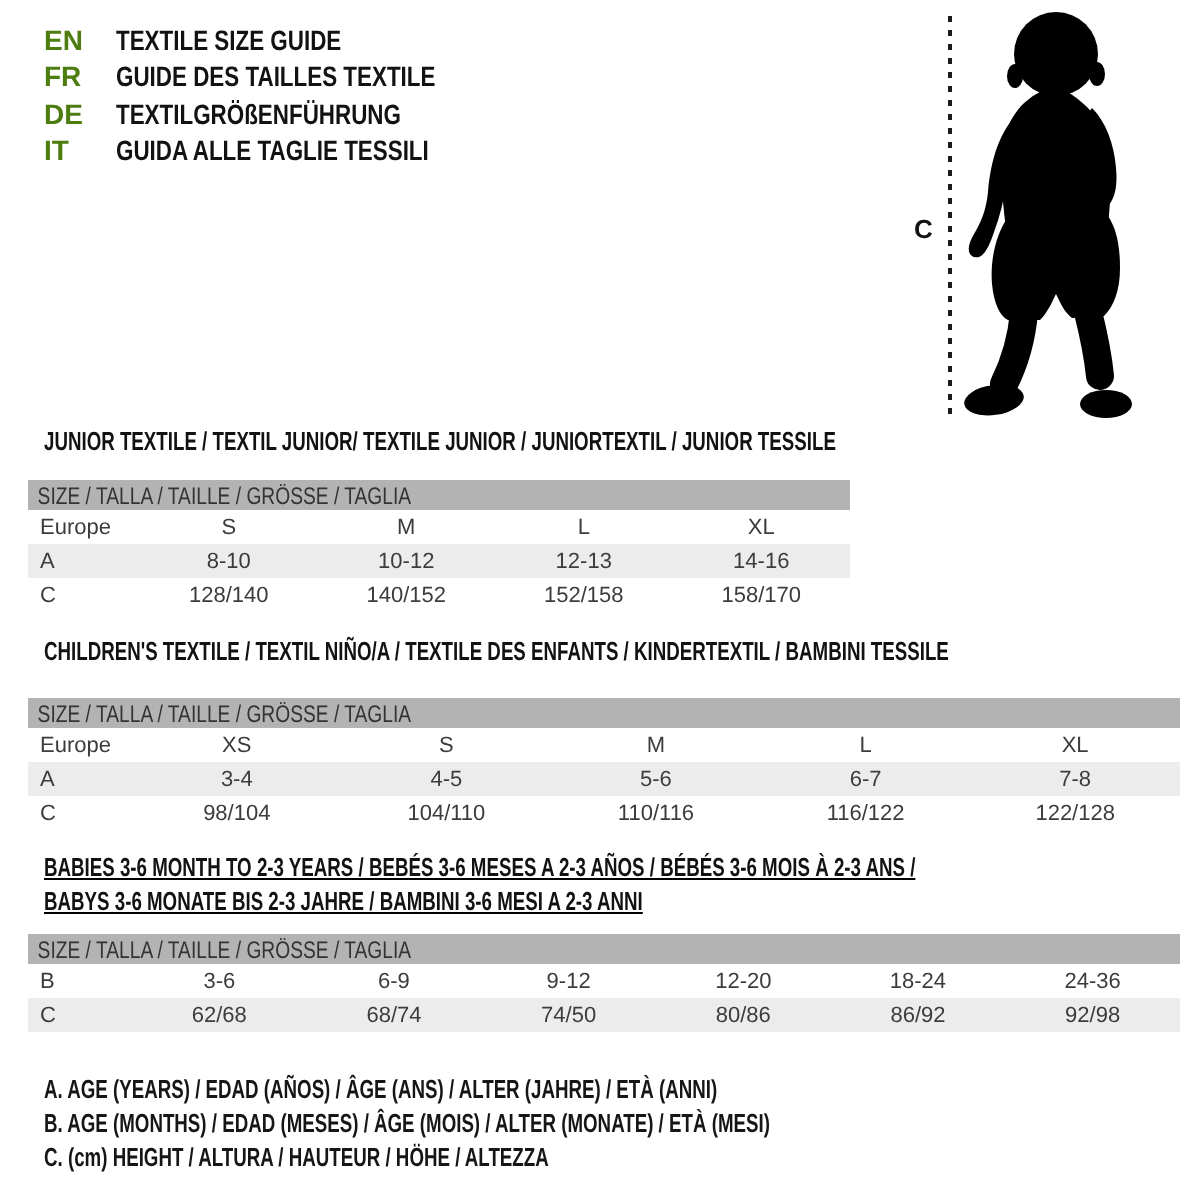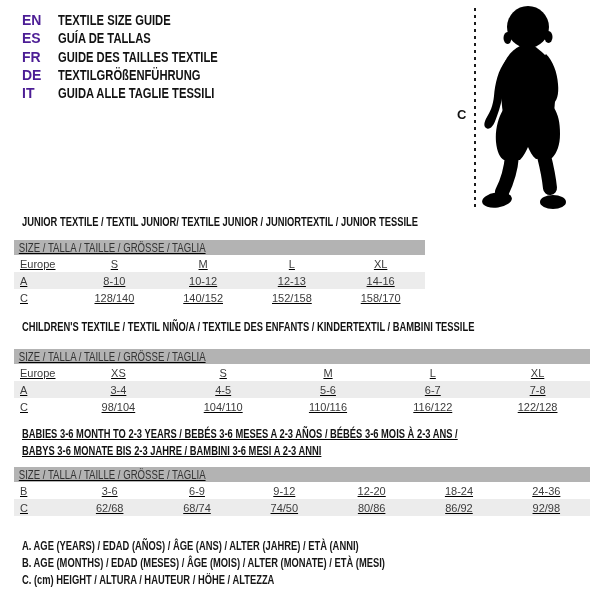--- a/index.html
+++ b/index.html
@@ -6,21 +6,21 @@
   body {
     width:600px; height:600px; background:#ffffff; position:relative;
     font-family:"Liberation Sans", sans-serif; overflow:hidden;
     -webkit-font-smoothing:antialiased;
   }
   .abs { position:absolute; }
 
   
   .lang-block { left:22px; top:11px; }
   .lang-row { display:flex; align-items:center; height:18.3px; }
-  .lang-code { width:36px; font-weight:bold; font-size:14px; color:#4c1d95; }
+  .lang-code { width:36px; font-weight:bold; font-size:14px; color:#4d7c0f; }
   .lang-text {
     font-weight:bold; font-size:14px; color:#121212; white-space:nowrap;
     display:inline-block; transform:scaleX(0.80); transform-origin:0 50%;
   }
 
   
   .baby-svg { left:440px; top:0px; width:160px; height:220px; }
   .dash-line {
     left:474px; top:8px; width:2px; height:200px;
     background:repeating-linear-gradient(to bottom,#1b1b1b 0 3px,transparent 3px 7px);
@@ -29,21 +29,21 @@
 
   
   .sec-title { left:22px; white-space:nowrap;text-decoration:underline; }
   .sec-title .t {
     display:inline-block; font-weight:bold; font-size:13px; color:#121212;
     line-height:17px; transform:scaleX(0.72); transform-origin:0 50%; white-space:nowrap;
   }
   .sec-title .t2 { display:block; }
 
   
-  .size-table { left:14px;text-decoration:underline; }
+  .size-table { left:14px; }
   .size-bar { height:15px; display:flex; align-items:center; }
   .size-bar .sb-text {
     display:inline-block; padding-left:6px; font-size:12px; color:#333333;
     transform:scaleX(0.80); transform-origin:0 50%; white-space:nowrap;
   }
   .trow { height:17px; display:flex; align-items:center; font-size:11px; color:#3c3c3c; }
   .rows > .trow:nth-child(even) { background-color:var(--alt-row); }
   .tlabel { padding-left:6px; text-align:left; }
   .t1 .tlabel { width:50px; }
   .t2 .tlabel, .t3 .tlabel { width:46px; }
@@ -59,24 +59,20 @@
     transform:scaleX(0.72); transform-origin:0 50%; white-space:nowrap;
   }
 </style>
 </head>
 <body>
 
 <div class="abs lang-block">
   <div class="lang-row">
     <span class="lang-code">EN</span>
     <span class="lang-text">TEXTILE SIZE GUIDE</span>
-  </div>
-  <div class="lang-row">
-    <span class="lang-code">ES</span>
-    <span class="lang-text">GUÍA DE TALLAS</span>
   </div>
   <div class="lang-row">
     <span class="lang-code">FR</span>
     <span class="lang-text">GUIDE DES TAILLES TEXTILE</span>
   </div>
   <div class="lang-row">
     <span class="lang-code">DE</span>
     <span class="lang-text">TEXTILGRÖßENFÜHRUNG</span>
   </div>
   <div class="lang-row">

